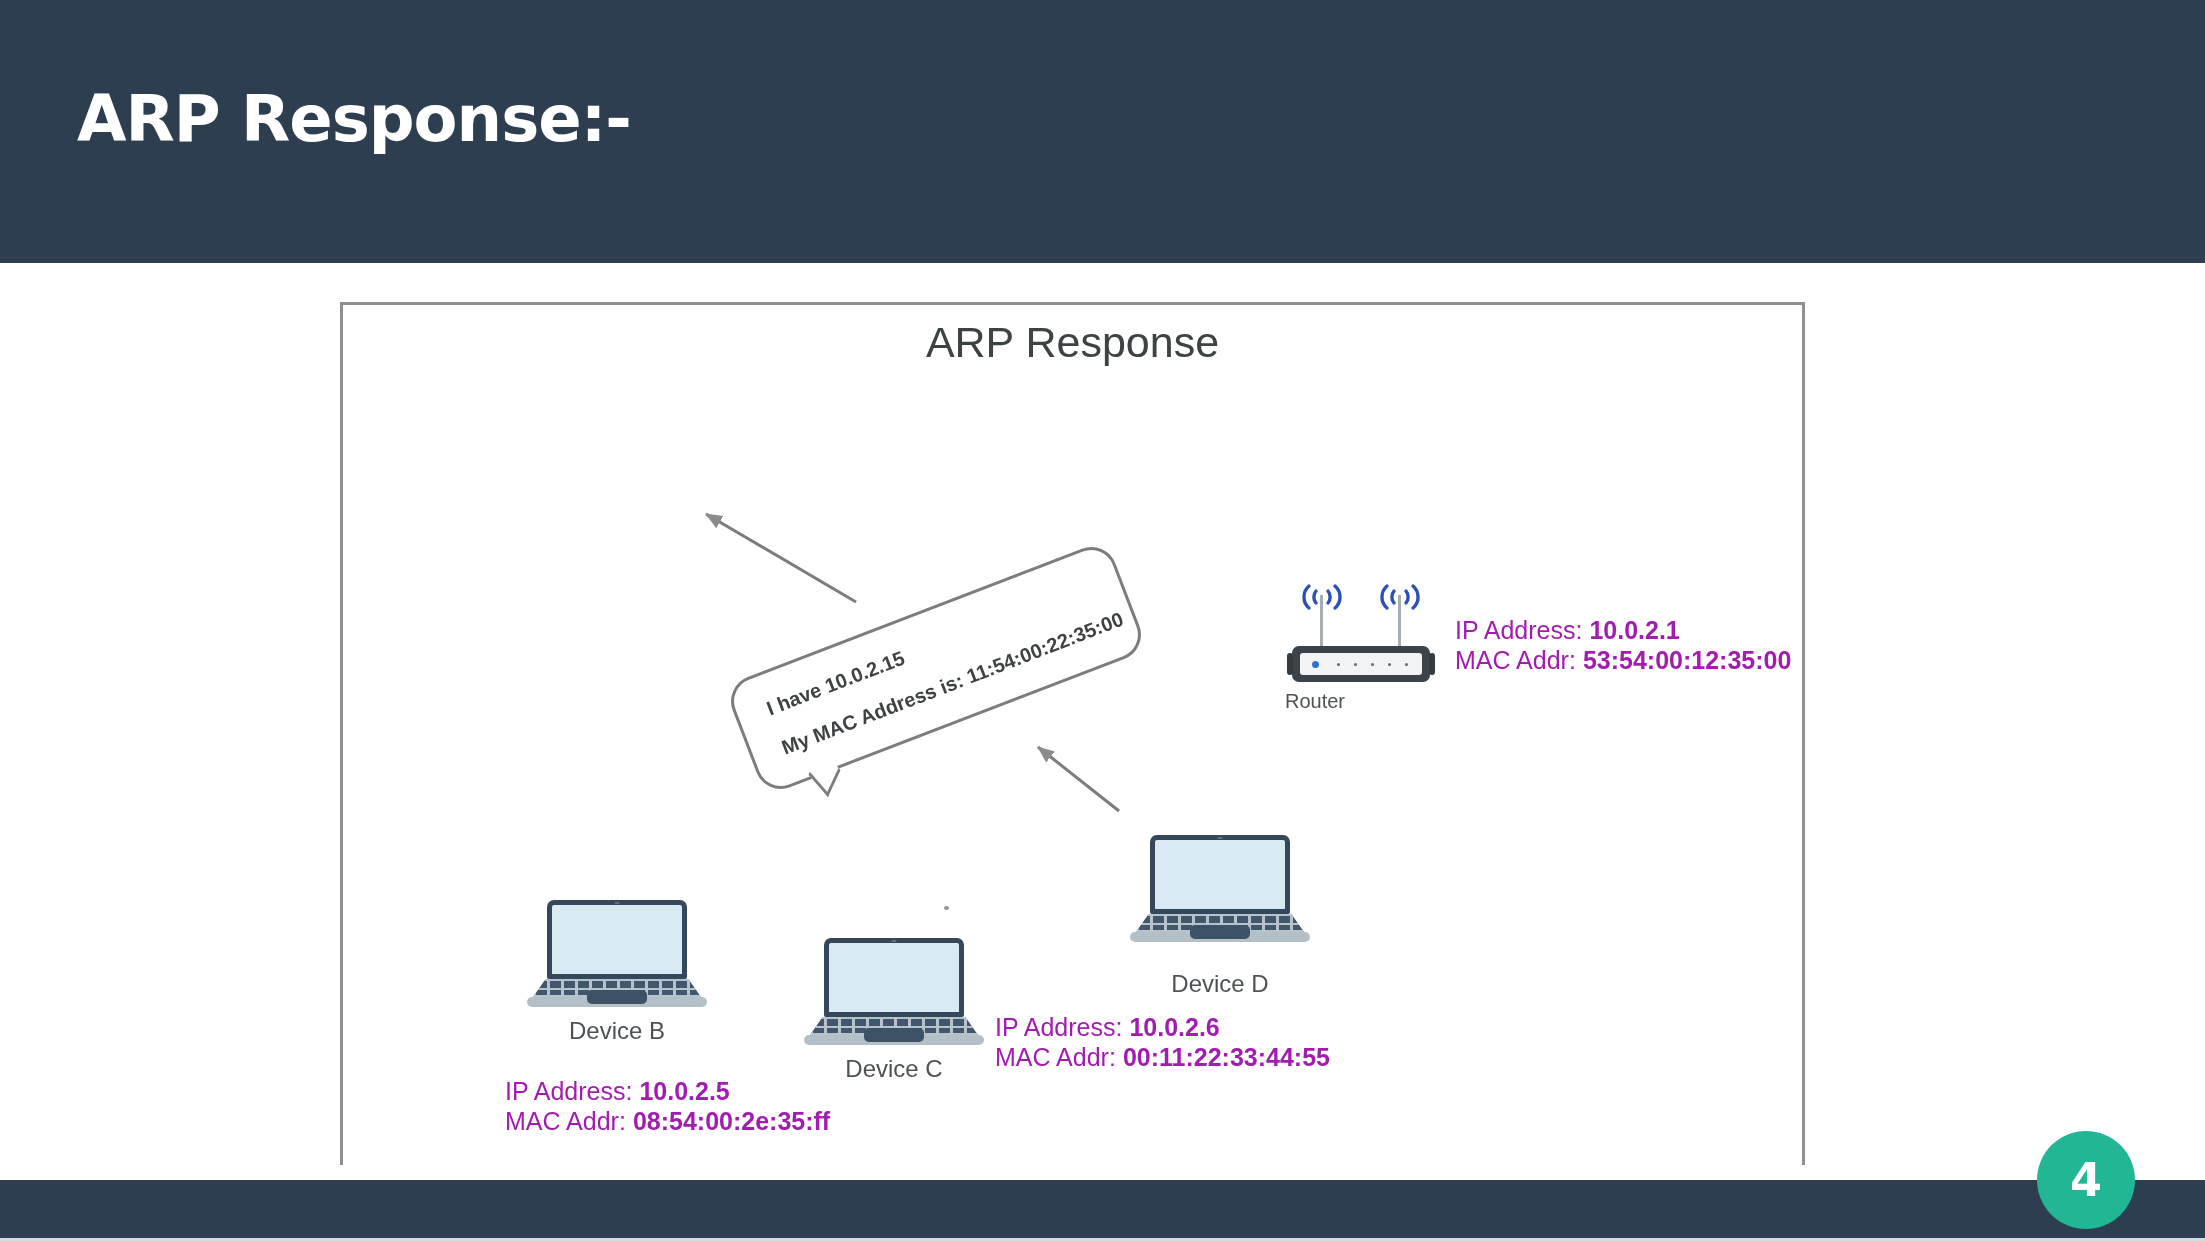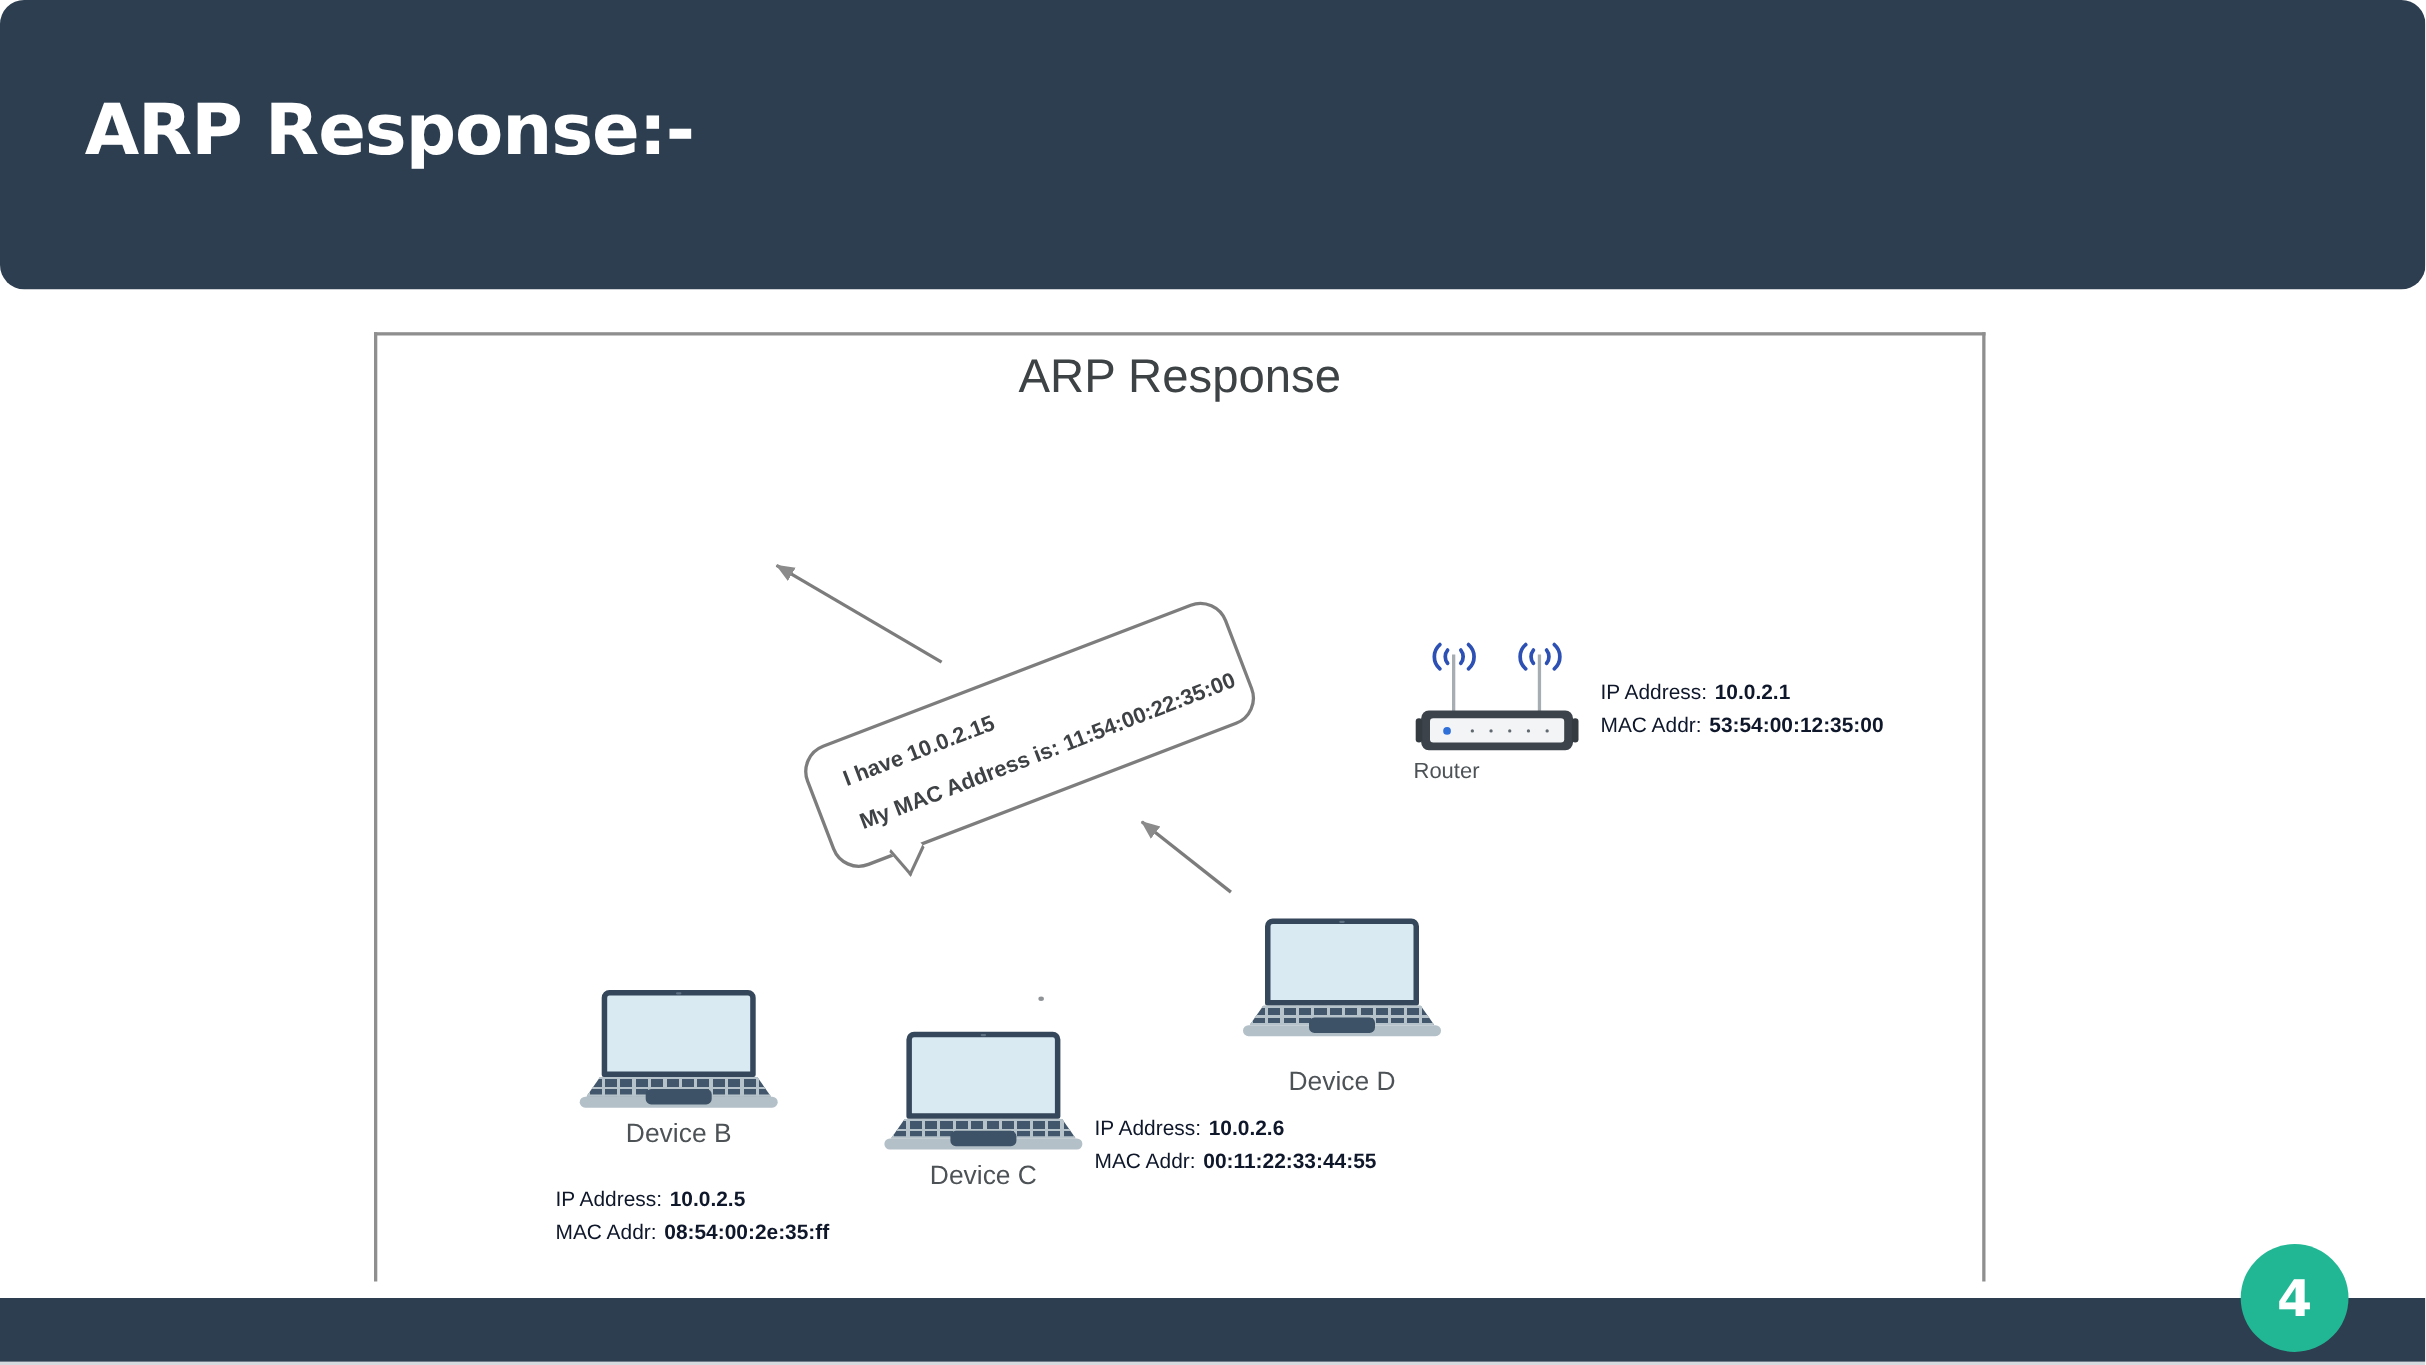--- a/index.html
+++ b/index.html
@@ -1,20 +1,20 @@
 <!DOCTYPE html>
 <html><head>
 <meta charset="utf-8">
 <style>
   html,body { margin:0; padding:0; background:#ffffff; }
   body { font-family:"Liberation Sans", sans-serif; }
   .slide { position:relative; width:2205px; height:1241px; background:#ffffff; overflow:hidden; }
 
   
-  .header { position:absolute; left:0; top:0; width:2205px; height:263px; background:#2d3e50;border-radius:22px; }
+  .header { position:absolute; left:0; top:0; width:2205px; height:263px; background:#2d3e50; }
   .header h1 {
     position:absolute; left:77px; top:84px; margin:0;
     font-family:"DejaVu Sans", sans-serif; font-weight:800; font-size:64px;
     letter-spacing:-1px; color:#ffffff; line-height:1.1;
   }
 
   
   .diagram-box {
     position:absolute; left:340px; top:302px; width:1465px; height:863px;
     background:#ffffff; border:3px solid #8f8f8f; border-bottom:none; box-sizing:border-box;
@@ -69,21 +69,21 @@
     position:absolute; left:8px; right:8px; top:7px; bottom:7px;
     background:#f3f4f6; border-radius:3px; display:flex; align-items:center;
   }
   .r-led { width:7px; height:7px; border-radius:50%; background:#2f6fd8; margin-left:12px; }
   .r-dots { display:flex; gap:14px; margin-left:auto; margin-right:14px; }
   .r-dot { width:3px; height:3px; border-radius:50%; background:#606870; }
   .r-label { position:absolute; top:108px; width:100%; text-align:left; font-size:20px; color:#4d5256; }
 
   
   .info { position:absolute; }
-  .info-line { font-size:19px; line-height:30px; color:#0f172a; white-space:nowrap; }
+  .info-line { font-size:25px; line-height:30px; color:#a21caf; white-space:nowrap; }
   .info-line .lbl { font-weight:400; }
   .info-line .val { font-weight:700; margin-left:7px; }
 
   
   .bubble {
     position:absolute; left:731px; top:609px; width:410px; height:118px; box-sizing:border-box;
     background:#ffffff; border:3px solid #7d7d7d; border-radius:26px;
     transform:rotate(-21deg); padding:13px 10px 0 30px; z-index:2;
   }
   .bubble::after {

